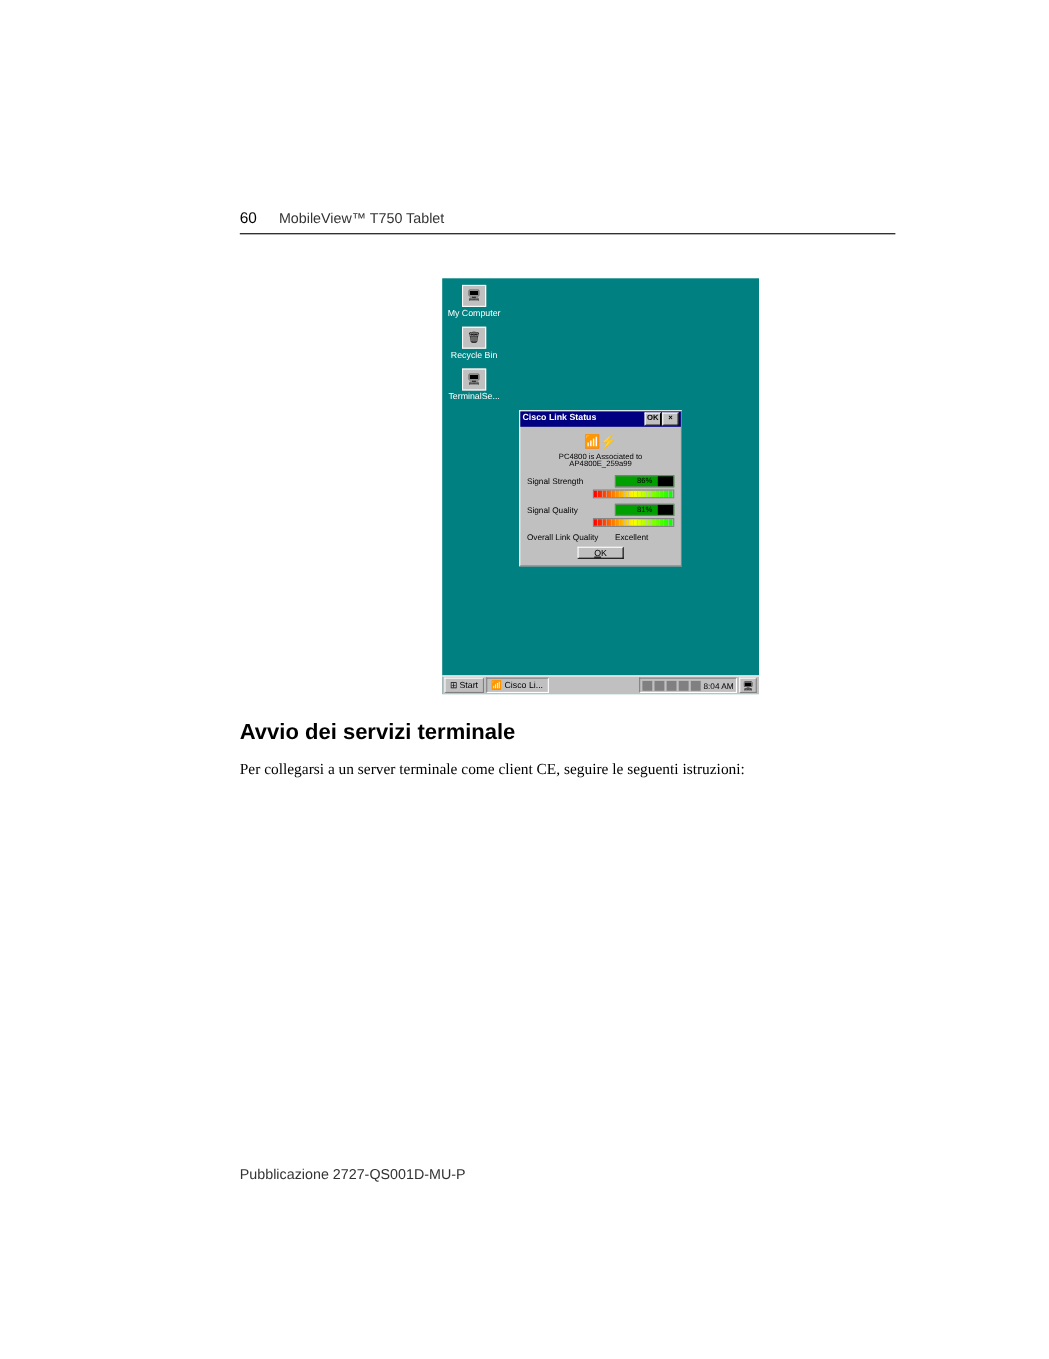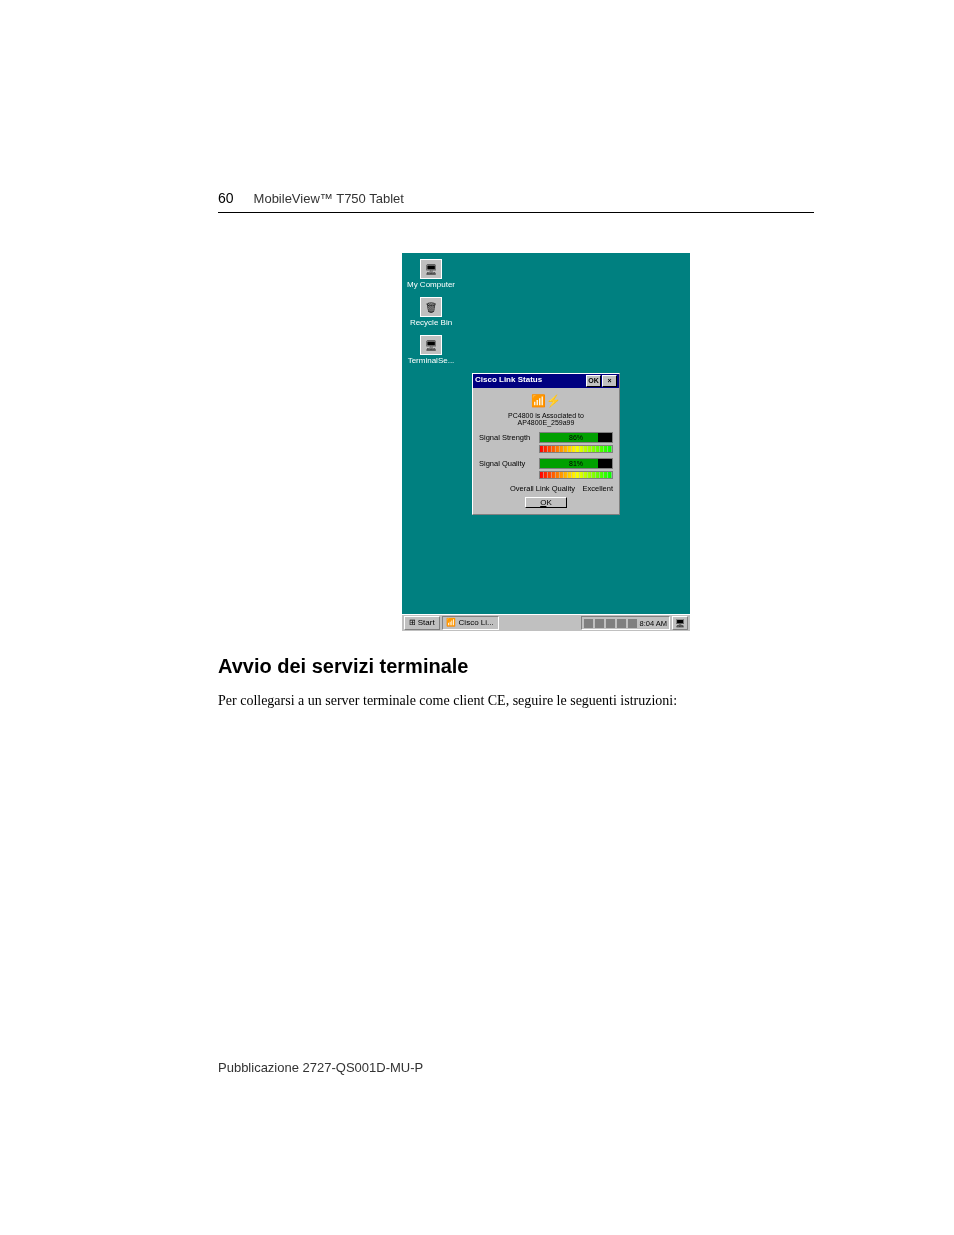--- a/index.html
+++ b/index.html
@@ -121,21 +121,21 @@
   .assoc {
     font-size: 7px;
     text-align: center;
     margin-bottom: 6px;
   }
   .row {
     display: flex;
     align-items: center;
     margin-bottom: 2px;
   }
-  .row-lbl { width: 60px; font-size: 7.5px; }
+  .row-lbl { width: 80px; font-size: 7.5px; }
   .bar-wrap { flex: 1; display: flex; align-items: center; gap: 2px; }
   .bar-outer {
     flex: 1;
     height: 9px;
     background: #00a000;
     position: relative;
     border: 1px solid #808080;
     text-align: center;
     font-size: 7px;
     color: #000;
@@ -164,21 +164,20 @@
   .gradient::after {
     content: "";
     position: absolute;
     inset: 0;
     background: repeating-linear-gradient(to right, transparent 0 3px, rgba(192,192,192,0.6) 3px 4px);
   }
   .overall {
     display: flex;
     font-size: 7.5px;
     margin-bottom: 4px;
-    margin-left: 31px;
   }
   .overall .l1 { width: 80px; }
   .ok-btn-row { text-align: center; }
   .win-btn {
     display: inline-block;
     padding: 0px 14px;
     font-size: 8px;
     background: #c0c0c0;
     border-top: 1px solid #fff;
     border-left: 1px solid #fff;

